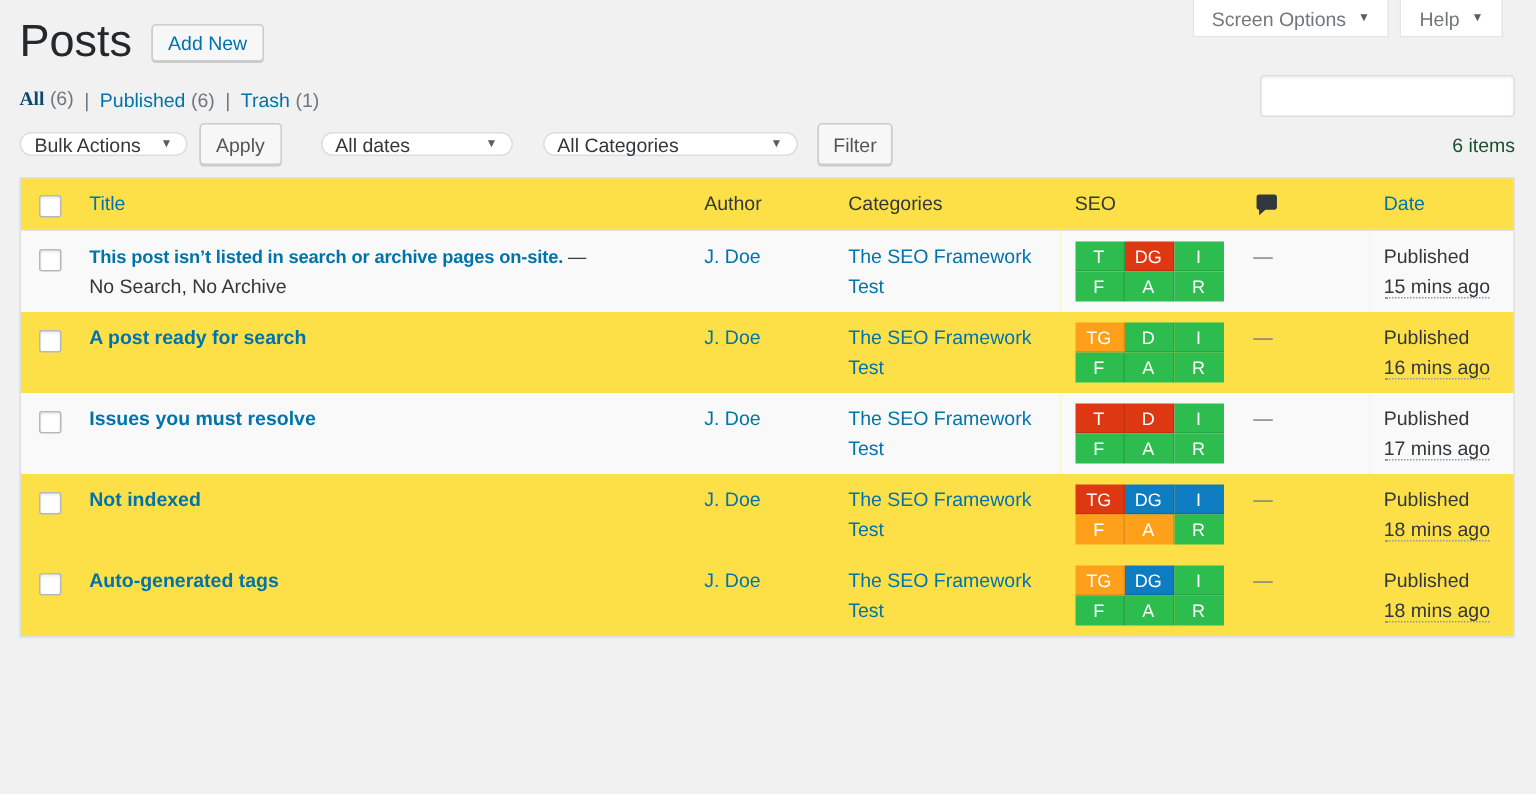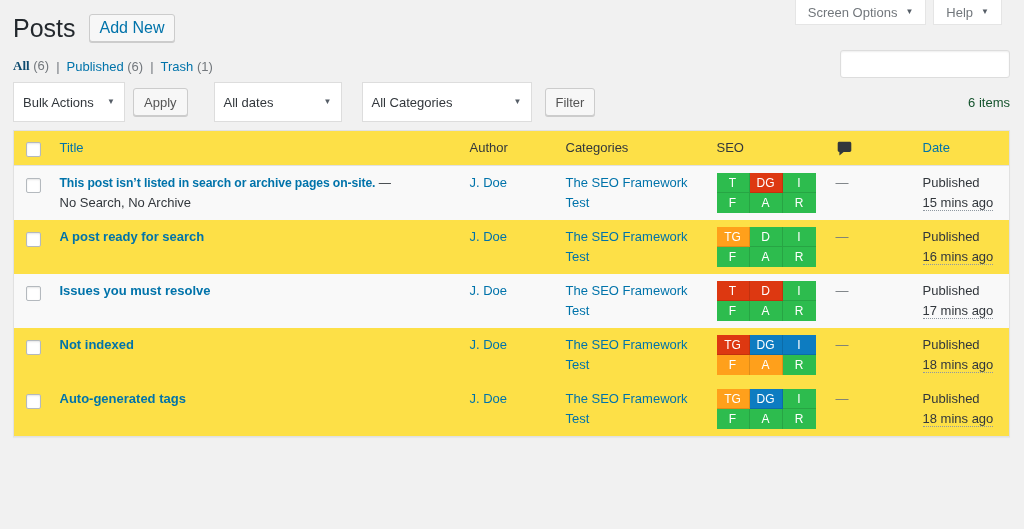--- a/index.html
+++ b/index.html
@@ -16,24 +16,24 @@
   .screen-tab {
     background: #fff;
     border: 1px solid #e5e5e5; border-top: none;
     height: 25px; padding: 0 12px;
     display: inline-flex; align-items: center; gap: 8px;
     color: #72777c; font-size: 13px; cursor: pointer;
   }
   .caret { font-size: 8px; color: #555d66; line-height: 1; }
   .wrap { position: relative; padding: 12px 14px 0 13px; }
   .page-header { display: flex; align-items: center; gap: 13px; height: 32px; }
-  h1.page-title { font-size: 25px; font-weight: 400; color: #23282d; margin: 0; line-height: 30px; }
+  h1.page-title { font-size: 30px; font-weight: 400; color: #23282d; margin: 0; line-height: 30px; }
   .add-new {
     background: #f7f7f7; border: 1px solid #ccc; border-radius: 3px;
-    color: #0073aa; padding: 4px 10px; font-size: 16px;
+    color: #0073aa; padding: 4px 10px; font-size: 13px;
     cursor: pointer; text-decoration: none; white-space: nowrap;
     box-shadow: 0 1px 0 #ccc;
   }
   .search-box { position: absolute; top: 50px; right: 14px; display: flex; gap: 6px; }
   .search-input {
     width: 170px; height: 28px; border: 1px solid #ddd; border-radius: 3px;
     background: #fff; padding: 0 8px; font-size: 13px; font-family: inherit;
     box-shadow: inset 0 1px 2px rgba(0,0,0,.07);
   }
   .button {
@@ -42,22 +42,22 @@
     display: inline-flex; align-items: center; cursor: pointer;
     box-shadow: 0 1px 0 #ccc; white-space: nowrap;
   }
   .subsubsub { margin: 14px 0 0 0; padding: 0; list-style: none; display: flex; align-items: center; gap: 7px; }
   .subsubsub .view-current { color: #0c4a6e; font-weight: 600; cursor: pointer; font-family: Liberation Serif, serif; }
   .subsubsub a.view-link { color: #0073aa; text-decoration: none; cursor: pointer; }
   .subsubsub .count { color: #72777c; font-weight: 400; }
   .subsubsub .sep { color: #72777c; }
   .tablenav { margin-top: 8px; display: flex; align-items: center; }
   .wpselect {
-    background: #fff; border: 1px solid #ddd; border-radius: 0;
-    height: 40px; padding: 0 9px;
+    background: #fff; border: 1px solid #ddd; border-radius: 9px;
+    height: 16px; padding: 0 9px;
     display: inline-flex; align-items: center; justify-content: space-between;
     color: #32373c; cursor: pointer;
   }
   .sel-bulk { width: 112px; margin-right: 8px; }
   .sel-dates { width: 128px; margin-left: 26px; margin-right: 20px; }
   .sel-cats  { width: 170px; margin-right: 13px; }
   .items-count { margin-left: auto; color: #14532d; }
   table.posts-table {
     width: 100%; margin-top: 8px;
     background: #fde047; border: 1px solid #e1e1e1;

